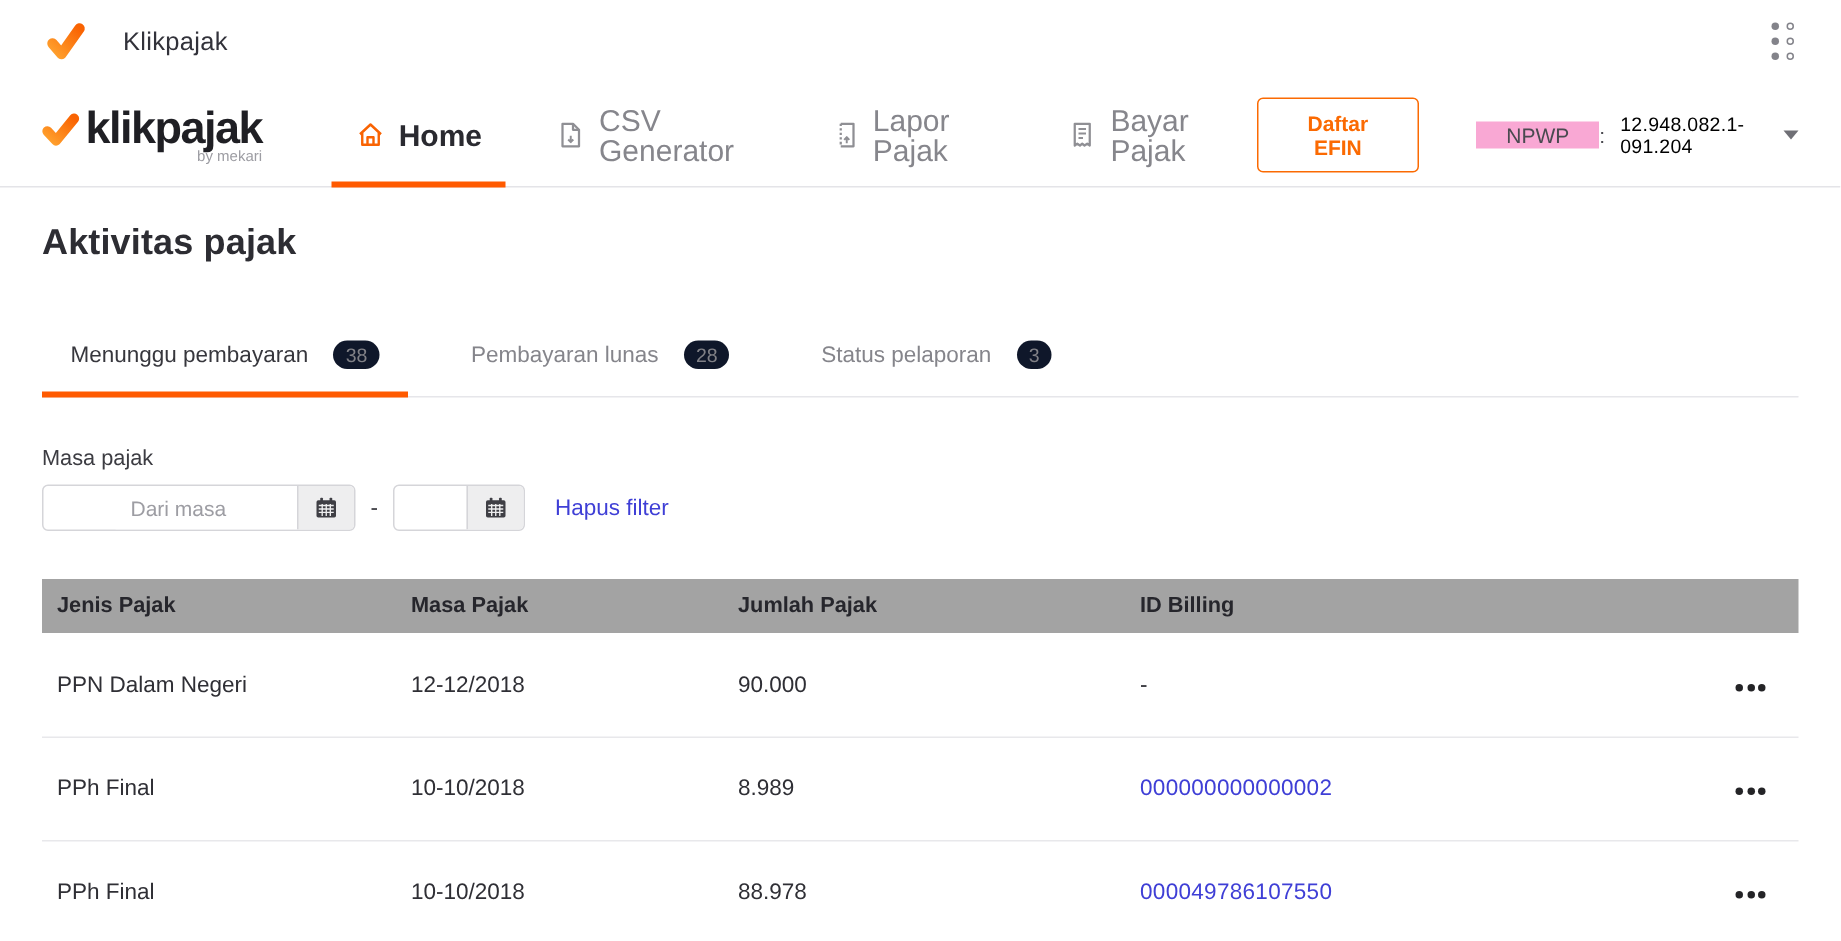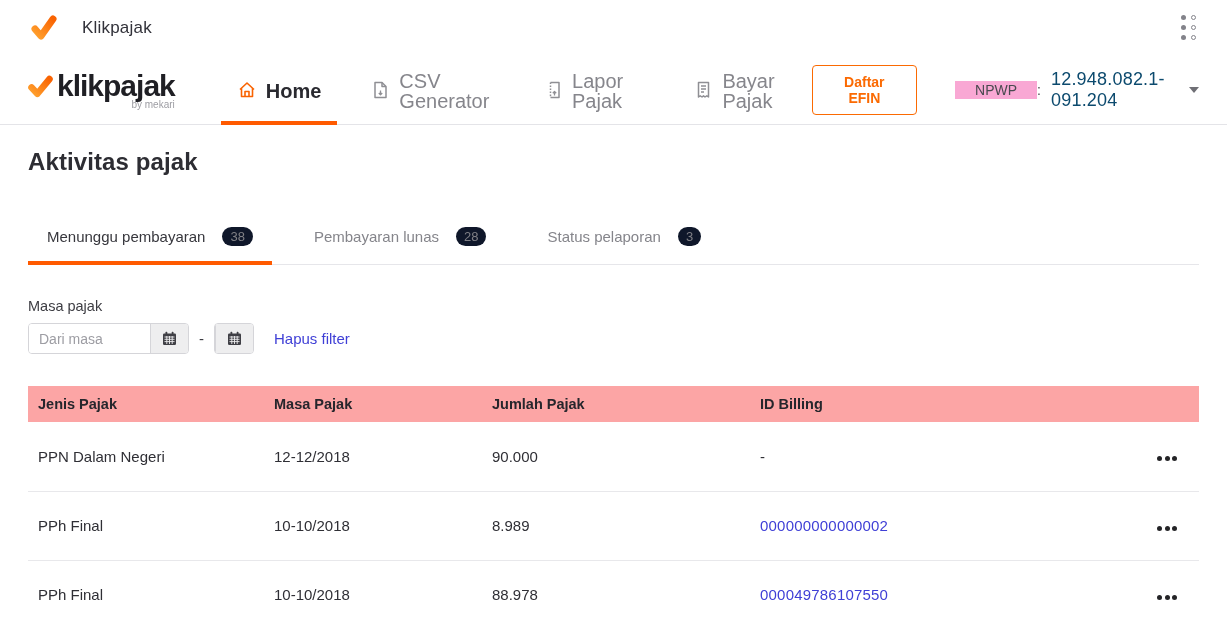--- a/index.html
+++ b/index.html
@@ -27,49 +27,49 @@
   .nav-item.active { color:#2a2a30; font-weight:700; }
   .nav-item.active::after { content:""; position:absolute; left:0; right:0; bottom:0; height:4px; background:#ff5a00; }
   .nav-item + .nav-item { margin-left:18px; }
 
   .header-right { margin-left:auto; display:flex; align-items:center; gap:38px; }
   .efin-btn { border:1px solid #fb6a02; color:#fb6a02; background:#fff; border-radius:4px;
     font-size:14px; font-weight:600; padding:8px 21px; cursor:pointer; font-family:inherit; }
   .npwp { display:flex; align-items:center; font-size:14px; color:#4a4a50; cursor:pointer; }
   .npwp-label { background:#f9a8d4; padding:1px 20px; }
   .npwp-colon { margin-right:10px; }
-  .npwp-value { color:#0c4a6e; font-size:18px; letter-spacing:.2px; }
+  .npwp-value { color:#000000; font-size:13px; letter-spacing:.2px; }
   .caret-down { width:0; height:0; border-left:5px solid transparent; border-right:5px solid transparent;
     border-top:6px solid #6f6f75; margin-left:16px; }
 
   
   .main { padding:23px 28px 0; }
   .page-title { font-size:24px; font-weight:700; color:#2d2d33; letter-spacing:.1px; }
 
   .tabs { display:flex; margin-top:37px; border-bottom:1px solid #e6e6ea; }
   .tab { position:relative; display:flex; align-items:center; gap:17px; padding:14px 19px 18px; font-size:15px; color:#85858b; cursor:pointer; }
   .tab + .tab { margin-left:23px; }
   .tab.active { color:#37373d; }
   .tab.active::after { content:""; position:absolute; left:0; right:0; bottom:-1px; height:4px; background:#ff5a00; }
   .badge { background:#0f172a; color:#808086; border-radius:11px; font-size:13px; padding:3px 8px; line-height:1; }
 
   .filter { margin-top:33px; }
   .filter-label { font-size:14.5px; color:#3c3c42; }
   .filter-row { display:flex; align-items:center; margin-top:9px; }
-  .date-group { display:flex; height:31px; border:1px solid #d5d5d9; border-radius:4px; overflow:hidden; background:#fff; }
+  .date-group { display:flex; height:31px; border:1px solid #d5d5d9; border-radius:4px; overflow:hidden; background:#fff;padding-left:48px; }
   .date-input { width:121px; border:none; outline:none; padding:0 10px; font-size:14px; font-family:inherit; color:#3c3c42; }
   .date-input::placeholder { color:#9d9da3; }
   .cal-btn { width:38px; background:#eeeeef; border:none; border-left:1px solid #d5d5d9; display:flex; align-items:center; justify-content:center; cursor:pointer; }
   .dash { margin:0 10px; color:#3c3c42; font-size:15px; }
   .clear-link { margin-left:20px; font-size:15px; color:#3f3fd6; text-decoration:none; cursor:pointer; }
 
   
   .table-wrap { margin-top:32px; }
   table { width:100%; border-collapse:collapse; table-layout:fixed; }
-  thead tr { background:#fca5a5; }
+  thead tr { background:#a3a3a3; }
   th { text-align:left; font-size:14.5px; font-weight:700; color:#26262c; padding:10px 10px; height:34px; }
   td { font-size:15px; color:#2f2f35; padding:0 10px; height:69px; border-bottom:1px solid #e8e8eb; }
   tbody tr:last-child td { border-bottom:none; }
   td.actions, th.actions { text-align:right; padding-right:22px; }
   .id-link { color:#3f3fd6; text-decoration:none; cursor:pointer; letter-spacing:.2px; }
   .kebab { display:inline-flex; gap:2.5px; cursor:pointer; padding:4px 0; }
   .kebab i { width:5px; height:5px; border-radius:50%; background:#242427; display:block; }
 
   .icon { display:inline-flex; flex-shrink:0; }
 </style>

